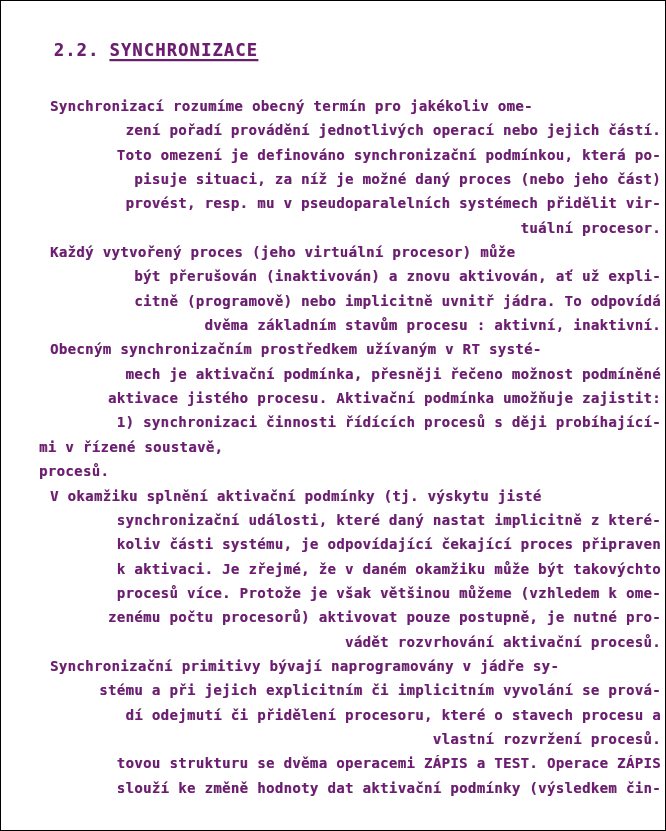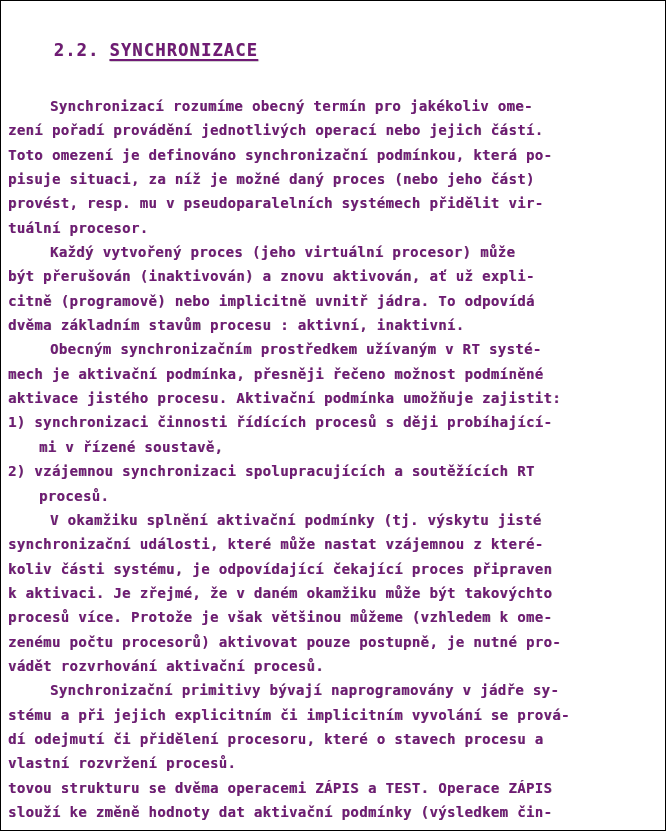--- a/index.html
+++ b/index.html
@@ -39,21 +39,21 @@
     text-underline-offset: 3px;
   }
   .body-text .line {
     white-space: pre;
     font-size: 14px;
     line-height: 24.35px;
     letter-spacing: 0.35px;
   }
   .indent-para { padding-left: 42px; }
   .indent-hang { padding-left: 31px; }
-  .indent-none { padding-left: 0; }
+  .indent-none { padding-left: 0; text-align: right; }
 </style>
 </head>
 <body>
 
 <div class="page">
   <div class="heading">
     <span class="num">2.2.</span><span class="underlined">SYNCHRONIZACE</span>
   </div>
   <div class="body-text">
       <div class="line indent-para">Synchronizací rozumíme obecný termín pro jakékoliv ome-</div>
@@ -64,24 +64,23 @@
       <div class="line indent-none">tuální procesor.</div>
       <div class="line indent-para">Každý vytvořený proces (jeho virtuální procesor) může</div>
       <div class="line indent-none">být přerušován (inaktivován) a znovu aktivován, ať už expli-</div>
       <div class="line indent-none">citně (programově) nebo implicitně uvnitř jádra. To odpovídá</div>
       <div class="line indent-none">dvěma základním stavům procesu : aktivní, inaktivní.</div>
       <div class="line indent-para">Obecným synchronizačním prostředkem užívaným v RT systé-</div>
       <div class="line indent-none">mech je aktivační podmínka, přesněji řečeno možnost podmíněné</div>
       <div class="line indent-none">aktivace jistého procesu. Aktivační podmínka umožňuje zajistit:</div>
       <div class="line indent-none">1) synchronizaci činnosti řídících procesů s ději probíhající-</div>
       <div class="line indent-hang">mi v řízené soustavě,</div>
-      <div class="line indent-none">2) vzájemnou synchronizaci spolupracujících a soutěžících RT</div>
       <div class="line indent-hang">procesů.</div>
       <div class="line indent-para">V okamžiku splnění aktivační podmínky (tj. výskytu jisté</div>
-      <div class="line indent-none">synchronizační události, které může nastat vzájemnou z které-</div>
+      <div class="line indent-none">synchronizační události, které daný nastat implicitně z které-</div>
       <div class="line indent-none">koliv části systému, je odpovídající čekající proces připraven</div>
       <div class="line indent-none">k aktivaci. Je zřejmé, že v daném okamžiku může být takovýchto</div>
       <div class="line indent-none">procesů více. Protože je však většinou můžeme (vzhledem k ome-</div>
       <div class="line indent-none">zenému počtu procesorů) aktivovat pouze postupně, je nutné pro-</div>
       <div class="line indent-none">vádět rozvrhování aktivační procesů.</div>
       <div class="line indent-para">Synchronizační primitivy bývají naprogramovány v jádře sy-</div>
       <div class="line indent-none">stému a při jejich explicitním či implicitním vyvolání se prová-</div>
       <div class="line indent-none">dí odejmutí či přidělení procesoru, které o stavech procesu a</div>
       <div class="line indent-none">vlastní rozvržení procesů.</div>
       <div class="line indent-none">tovou strukturu se dvěma operacemi ZÁPIS a TEST. Operace ZÁPIS</div>

